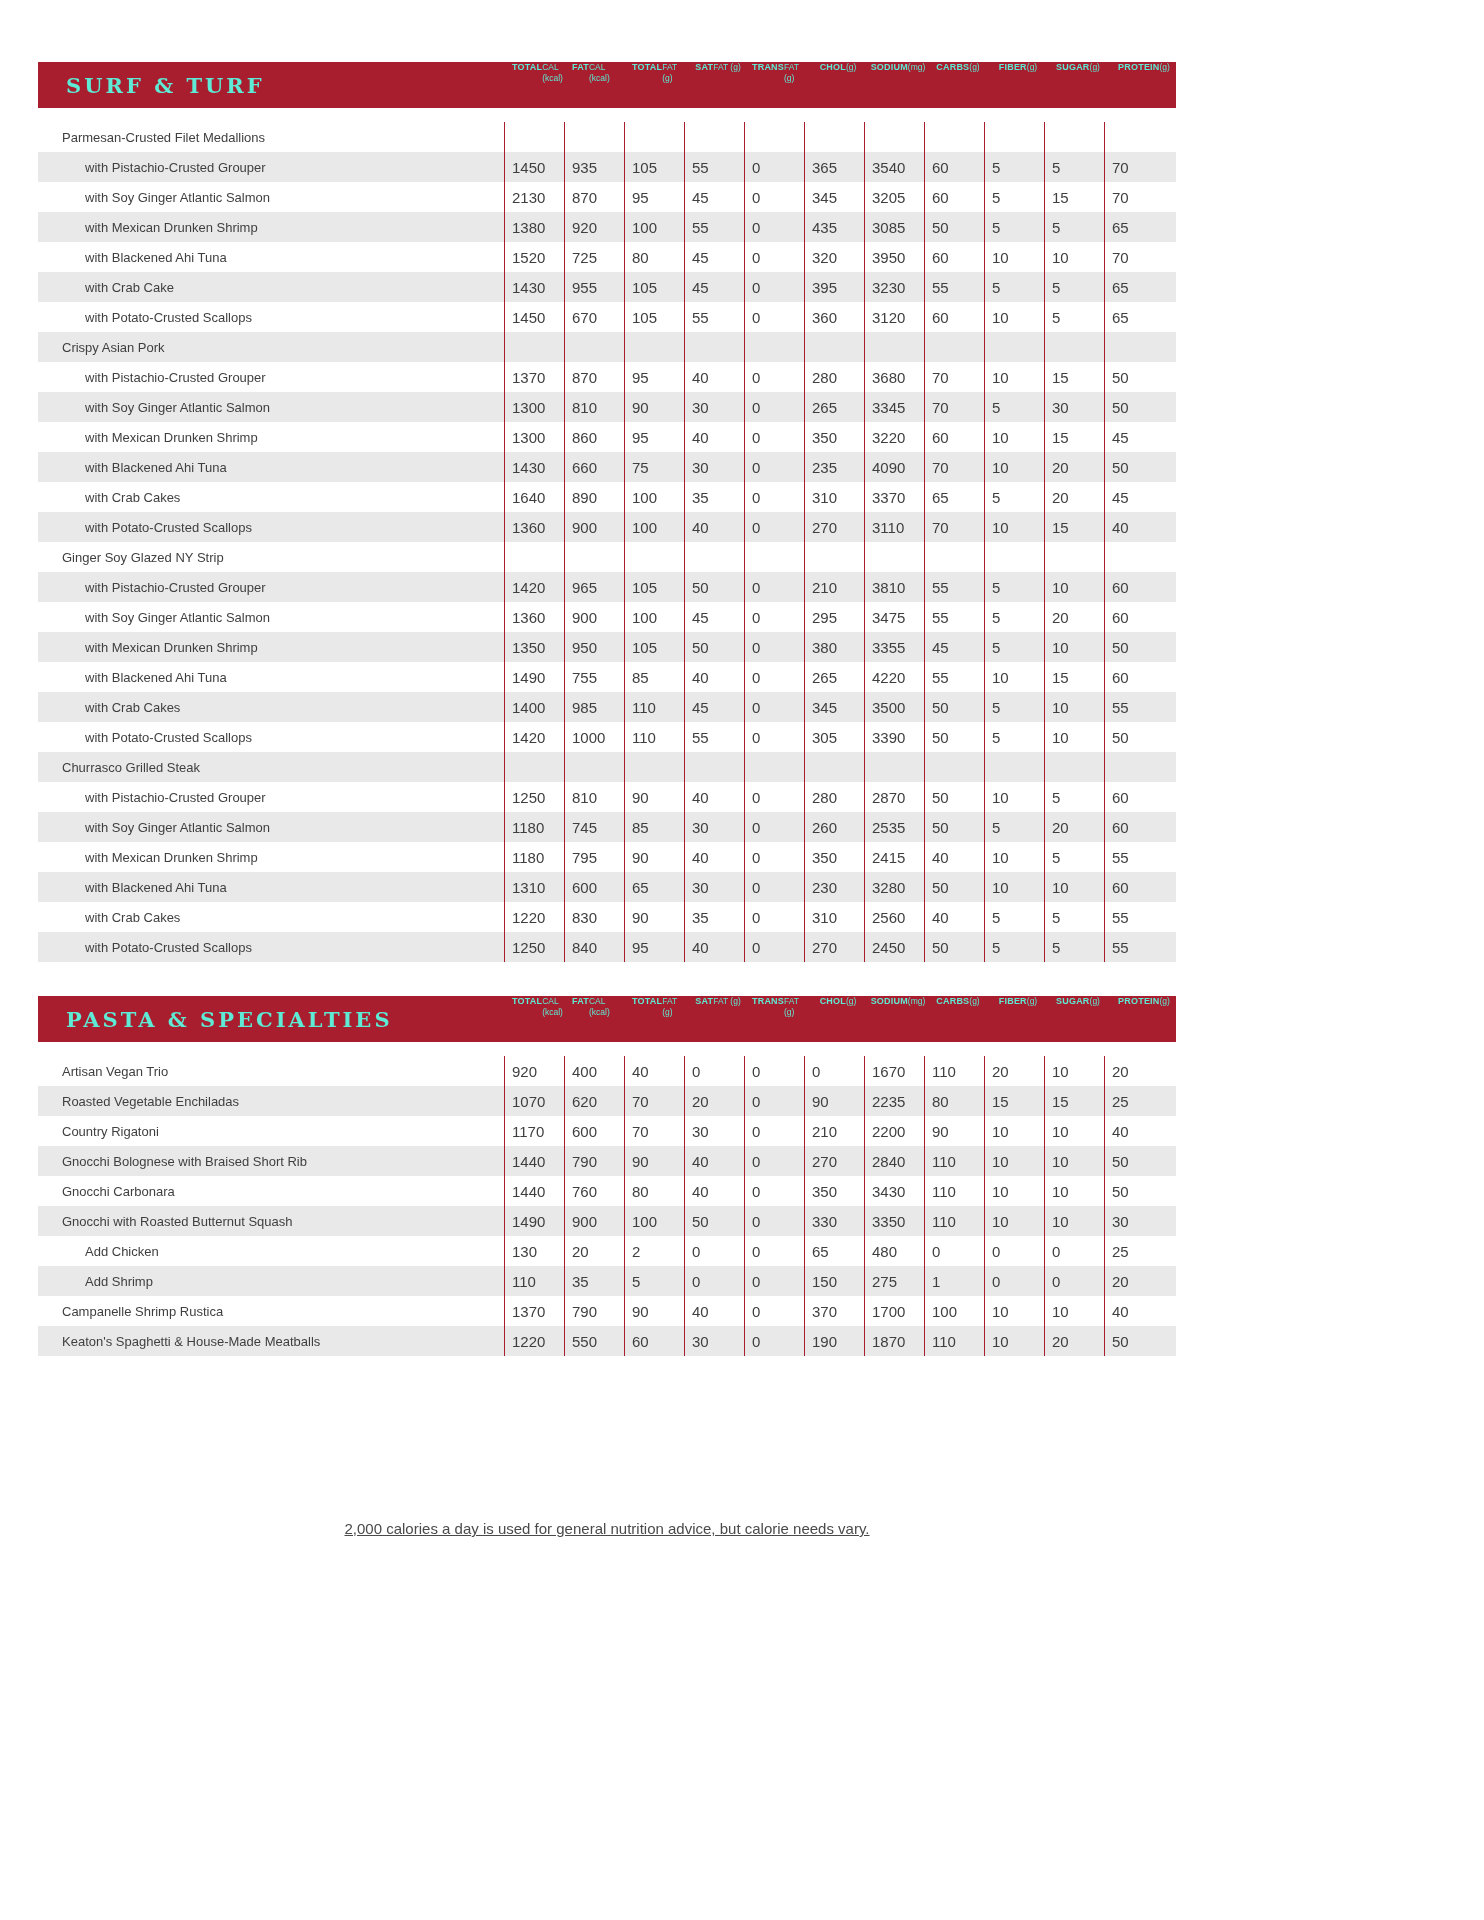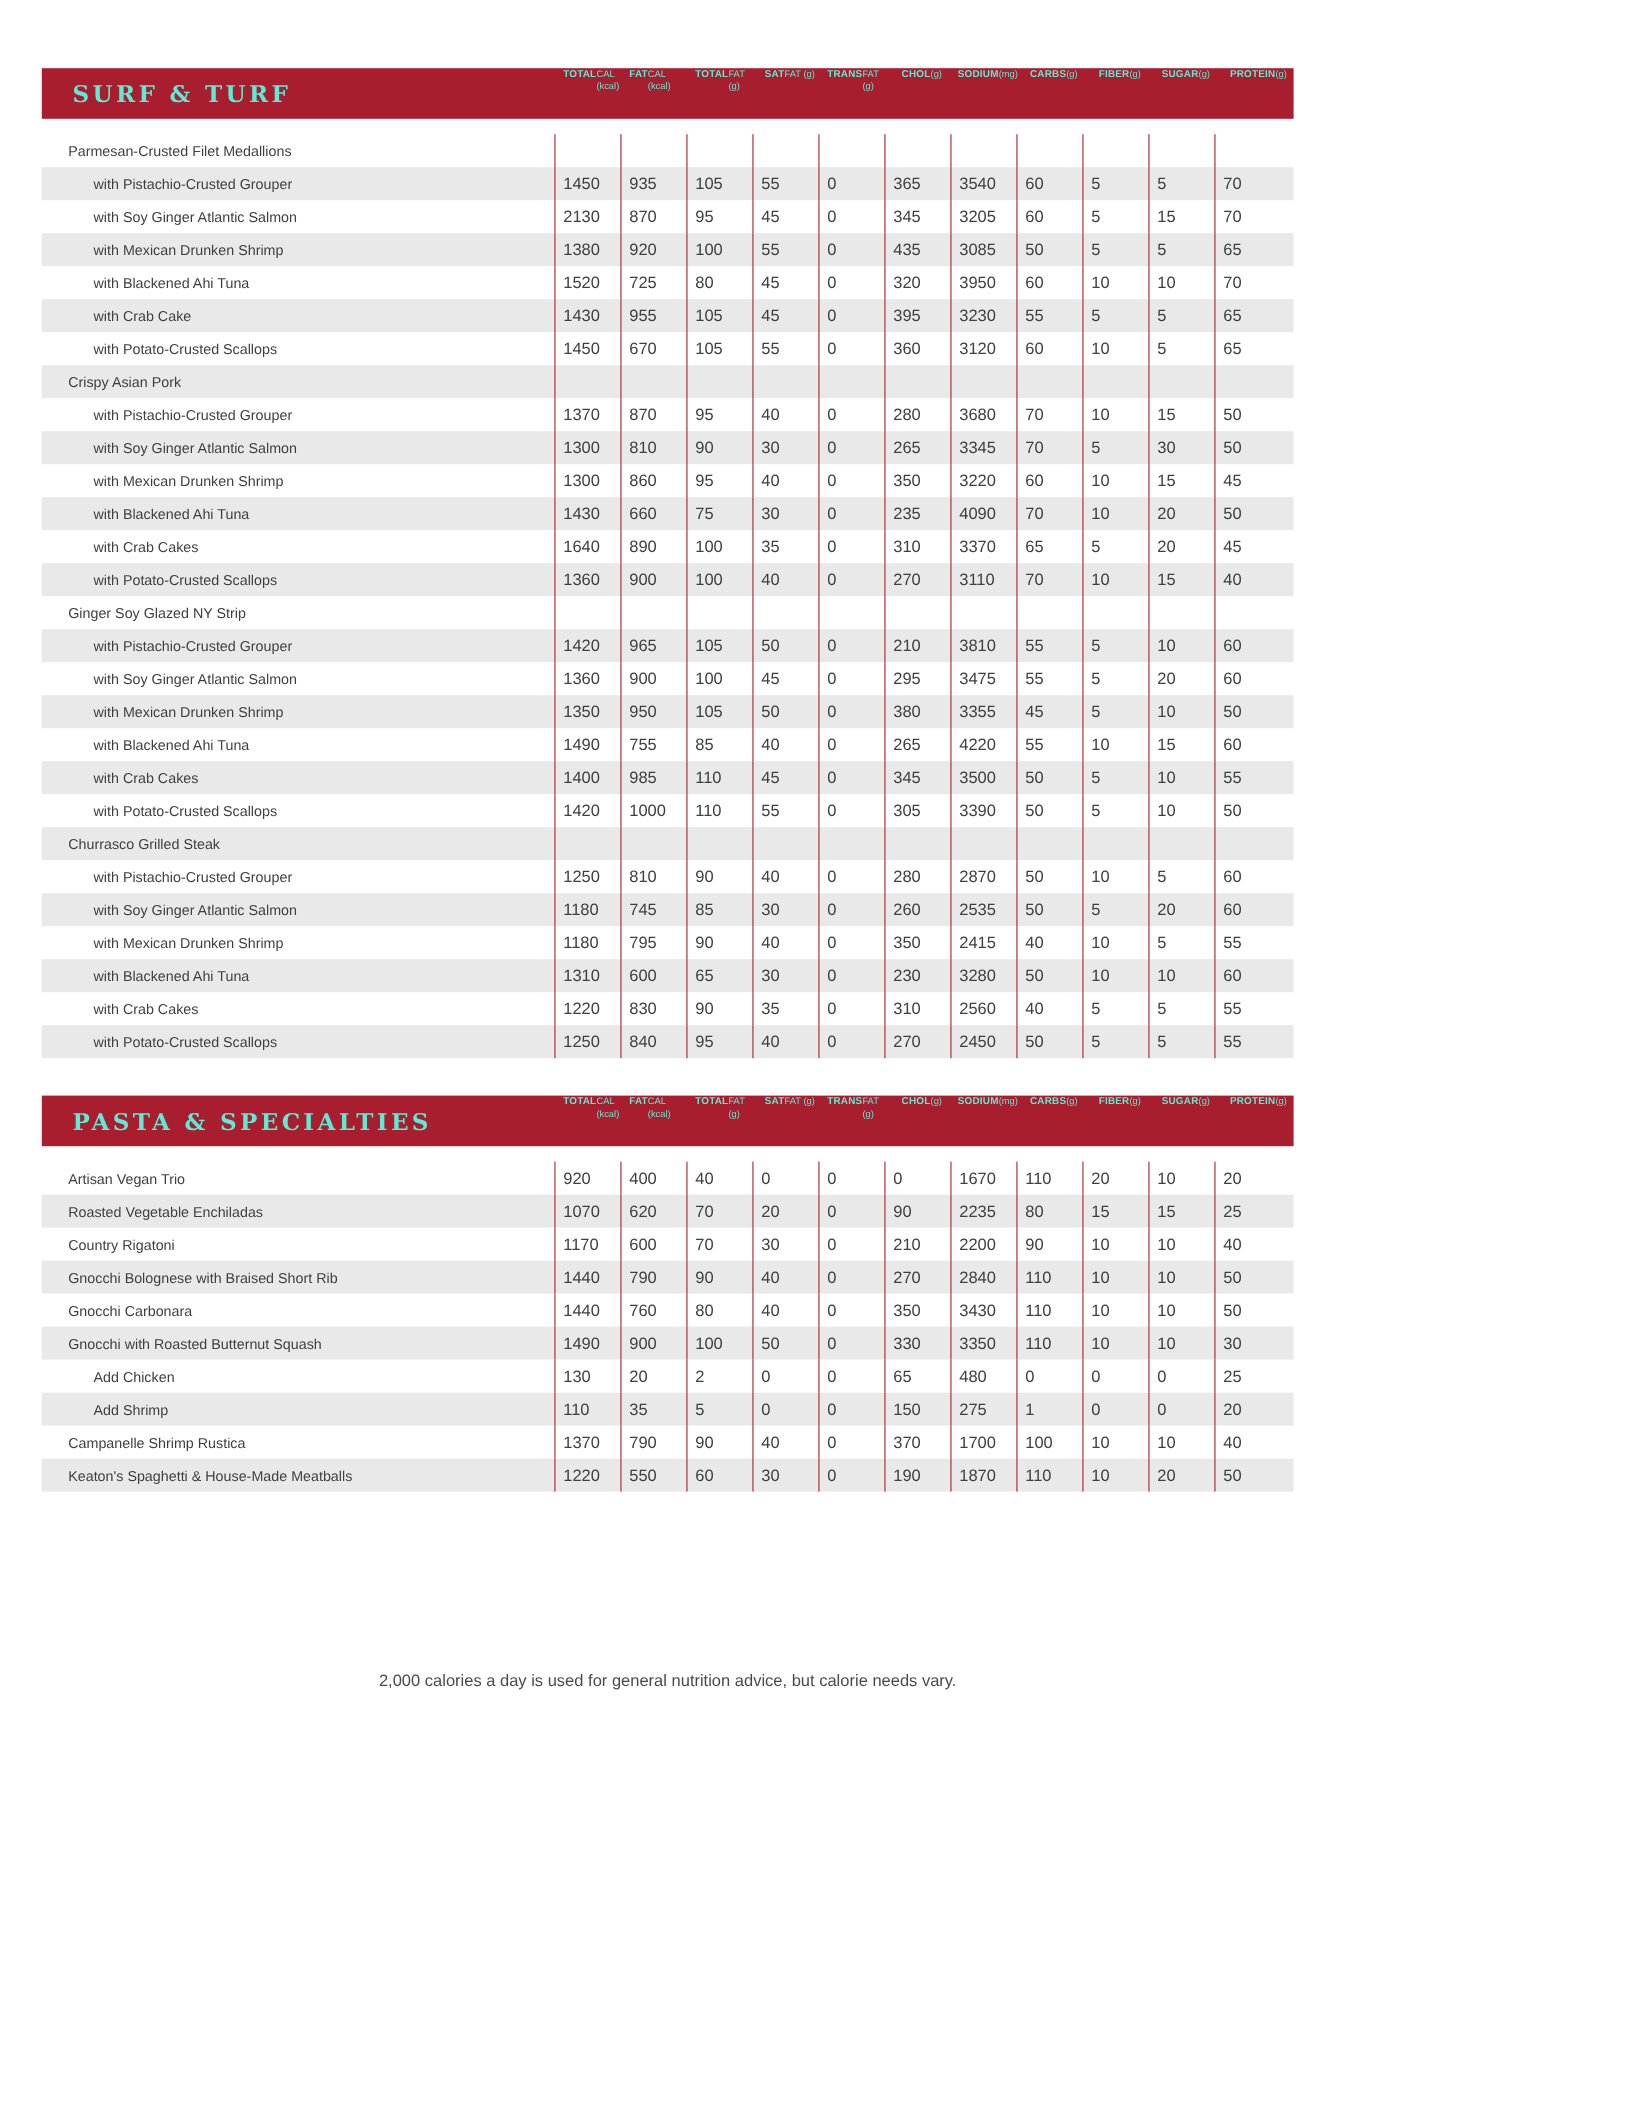--- a/index.html
+++ b/index.html
@@ -77,20 +77,21 @@
   }
   .val-cell:last-child { flex: 1; }
   .footer-note {
     position: absolute;
     left: 38px;
     top: 1520px;
     width: 1138px;
     text-align: center;
     font-size: 15px;
     color: #4a4a4a;
+    text-decoration: underline;
   }
 </style>
 </head>
 <body>
 
 <div class="content">
   <div id="sections-root">
       <div class="section">
         <div class="section-header">
           <div class="section-title">SURF &amp; TURF</div>

